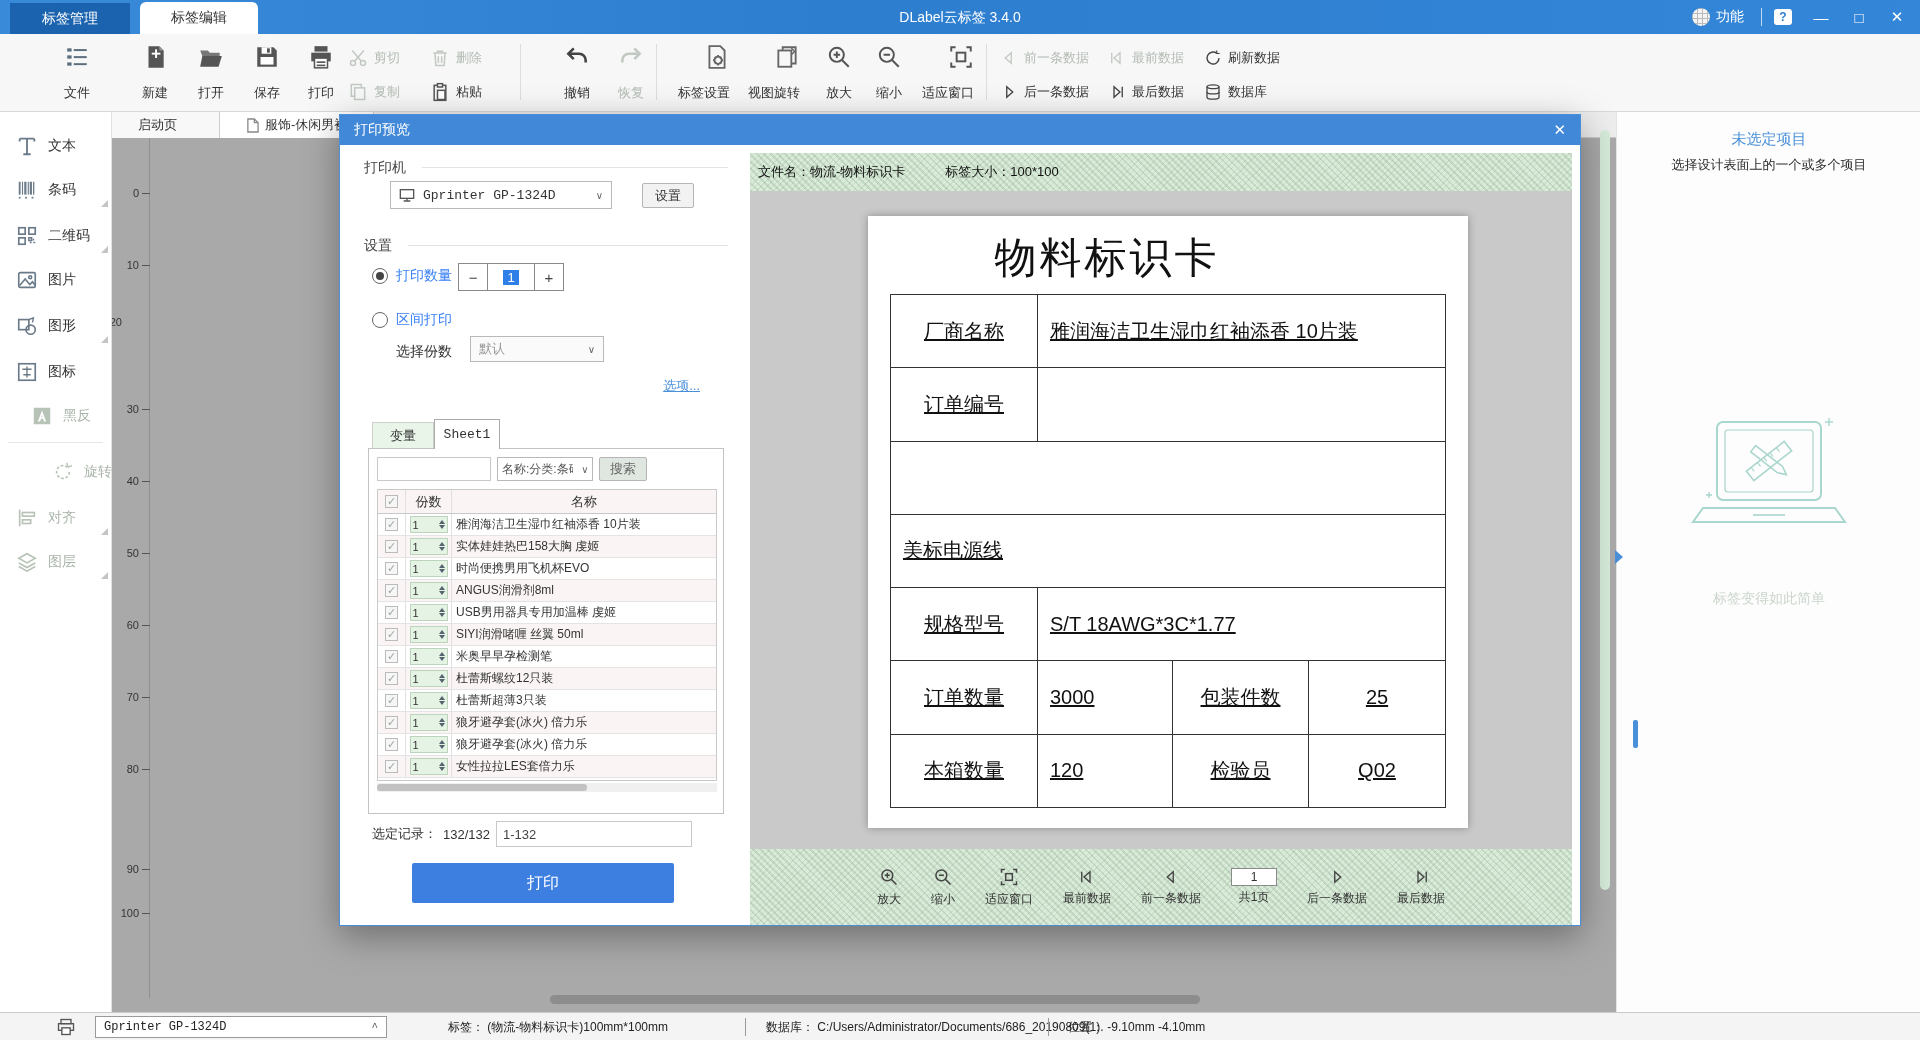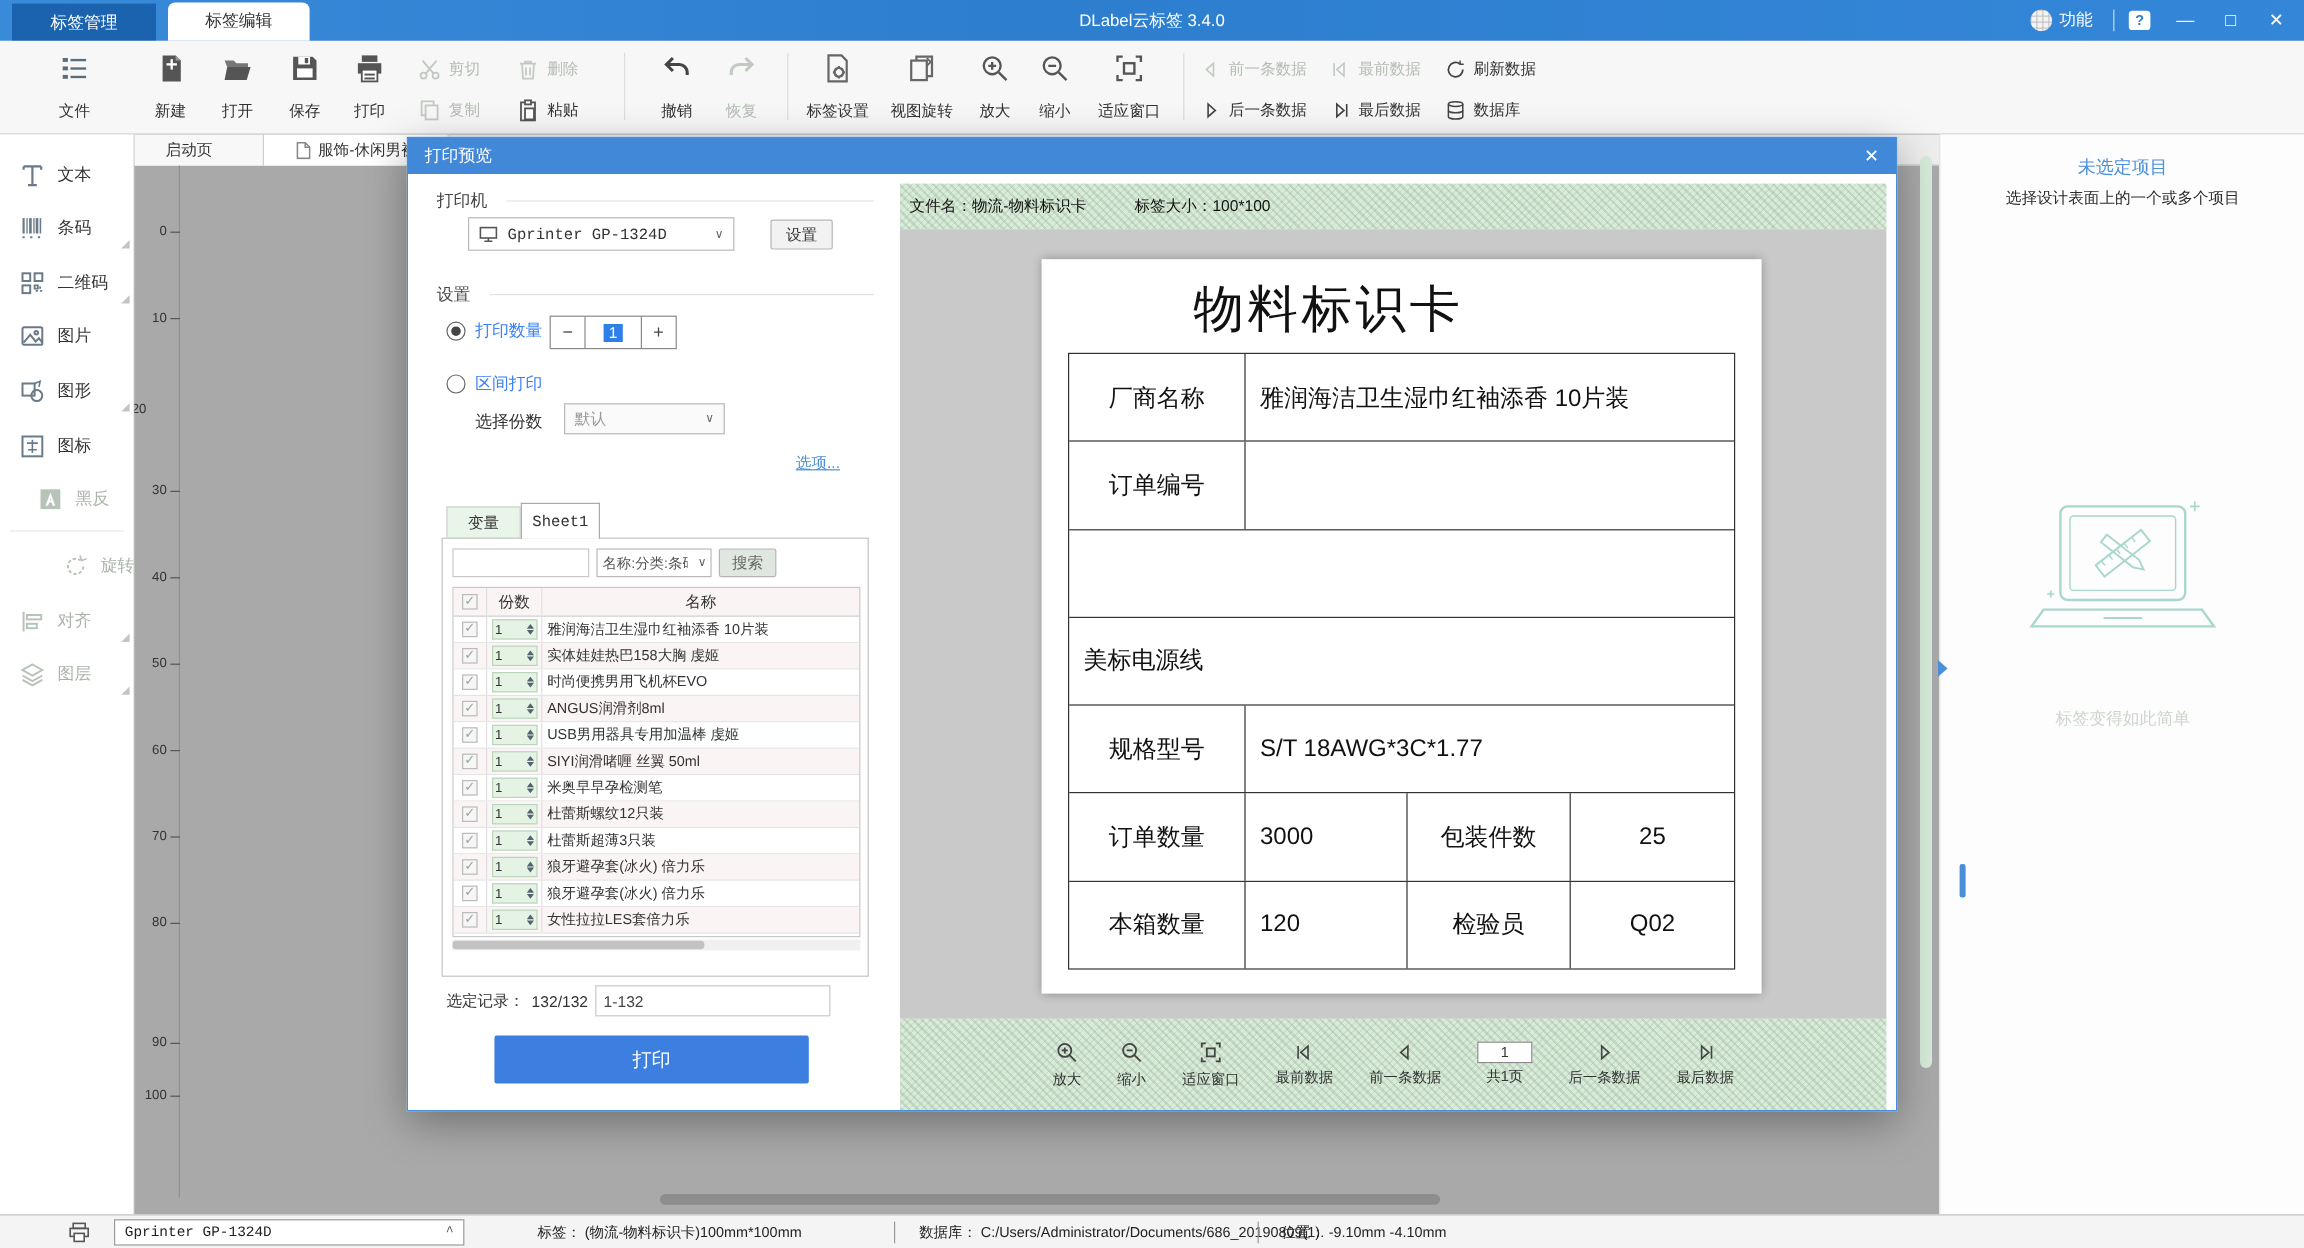--- a/index.html
+++ b/index.html
@@ -19,21 +19,21 @@
   .ctlbtn{width:38px;height:34px;display:flex;align-items:center;justify-content:center;color:#fff;font-size:15px;}
   .ctlsep{width:1px;height:18px;background:rgba(255,255,255,.7);}
   .globe{width:18px;height:18px;border-radius:50%;background:#f3f3f3;margin-right:6px;
     background-image:linear-gradient(#bbb 1px,transparent 1px),linear-gradient(90deg,#bbb 1px,transparent 1px);
     background-size:5px 5px;}
   .helpbadge{width:18px;height:16px;background:#fff;color:#2d7ecf;border-radius:3px;font-size:12px;
     font-weight:bold;display:flex;align-items:center;justify-content:center;}
   
   #toolbar{position:absolute;left:0;top:34px;width:1920px;height:78px;background:#f7f7f7;
     border-bottom:1px solid #d8d8d8;}
-  .tbtn{position:absolute;top:8px;height:62px;display:flex;flex-direction:column;align-items:center;
+  .tbtn{position:absolute;top:8px;height:62px;display:flex;flex-direction:column;align-items:flex-end;
     justify-content:space-between;padding:2px 0;color:#555;}
   .tbtn .lbl{font-size:13px;color:#333;white-space:nowrap;}
   .tsm{position:absolute;height:28px;display:flex;align-items:center;gap:6px;font-size:13px;color:#333;}
   .tsm svg{flex:none;}
   .dis{color:#c2c9c2 !important;}
   .dis .lbl{color:#b4bcb4 !important;}
   .vsep{position:absolute;top:10px;height:56px;width:1px;background:#ddd;}
   
   #sidebar{position:absolute;left:0;top:112px;width:112px;height:900px;background:#fff;
     border-right:1px solid #e2e2e2;}
@@ -151,21 +151,21 @@
     justify-content:center;font-size:12px;}
   
   #card{position:absolute;left:118px;top:25px;width:600px;height:612px;background:#fff;
     box-shadow:0 0 8px rgba(0,0,0,.3);}
   #card-title{position:absolute;left:0;top:14px;width:478px;text-align:center;font-size:42px;color:#111;
     letter-spacing:3px;}
   #card-table{position:absolute;left:22px;top:78px;width:556px;height:514px;border:1px solid #333;
     display:flex;flex-direction:column;}
   .crow{flex:1;display:flex;border-top:1px solid #333;font-size:20px;color:#111;}
   .crow:first-child{border-top:none;}
-  .ccell{display:flex;align-items:center;border-left:1px solid #333;padding:0 12px;}
+  .ccell{display:flex;align-items:center;border-left:1px solid #333;padding:0 12px;text-decoration:underline;}
   .ccell:first-child{border-left:none;}
   .clabel{width:146px;flex:none;justify-content:center;padding:0;}
   .cval{flex:1;}
   .cval2{width:135px;flex:none;}
   .clabel2{width:136px;flex:none;justify-content:center;padding:0;}
 </style>
 </head>
 <body>
 
 <div id="titlebar">
@@ -475,21 +475,21 @@
   <div id="ruler">
     <div class="rline"></div>
     <div class="rtick" style="top:48px;">
         <span>0</span>
         <i></i>
       </div>
     <div class="rtick" style="top:120px;">
         <span>10</span>
         <i></i>
       </div>
-    <div class="rtick" style="top:196px;gap:28px;">
+    <div class="rtick" style="top:177px;gap:28px;">
         <span>20</span>
         <i></i>
       </div>
     <div class="rtick" style="top:264px;">
         <span>30</span>
         <i></i>
       </div>
     <div class="rtick" style="top:336px;">
         <span>40</span>
         <i></i>

